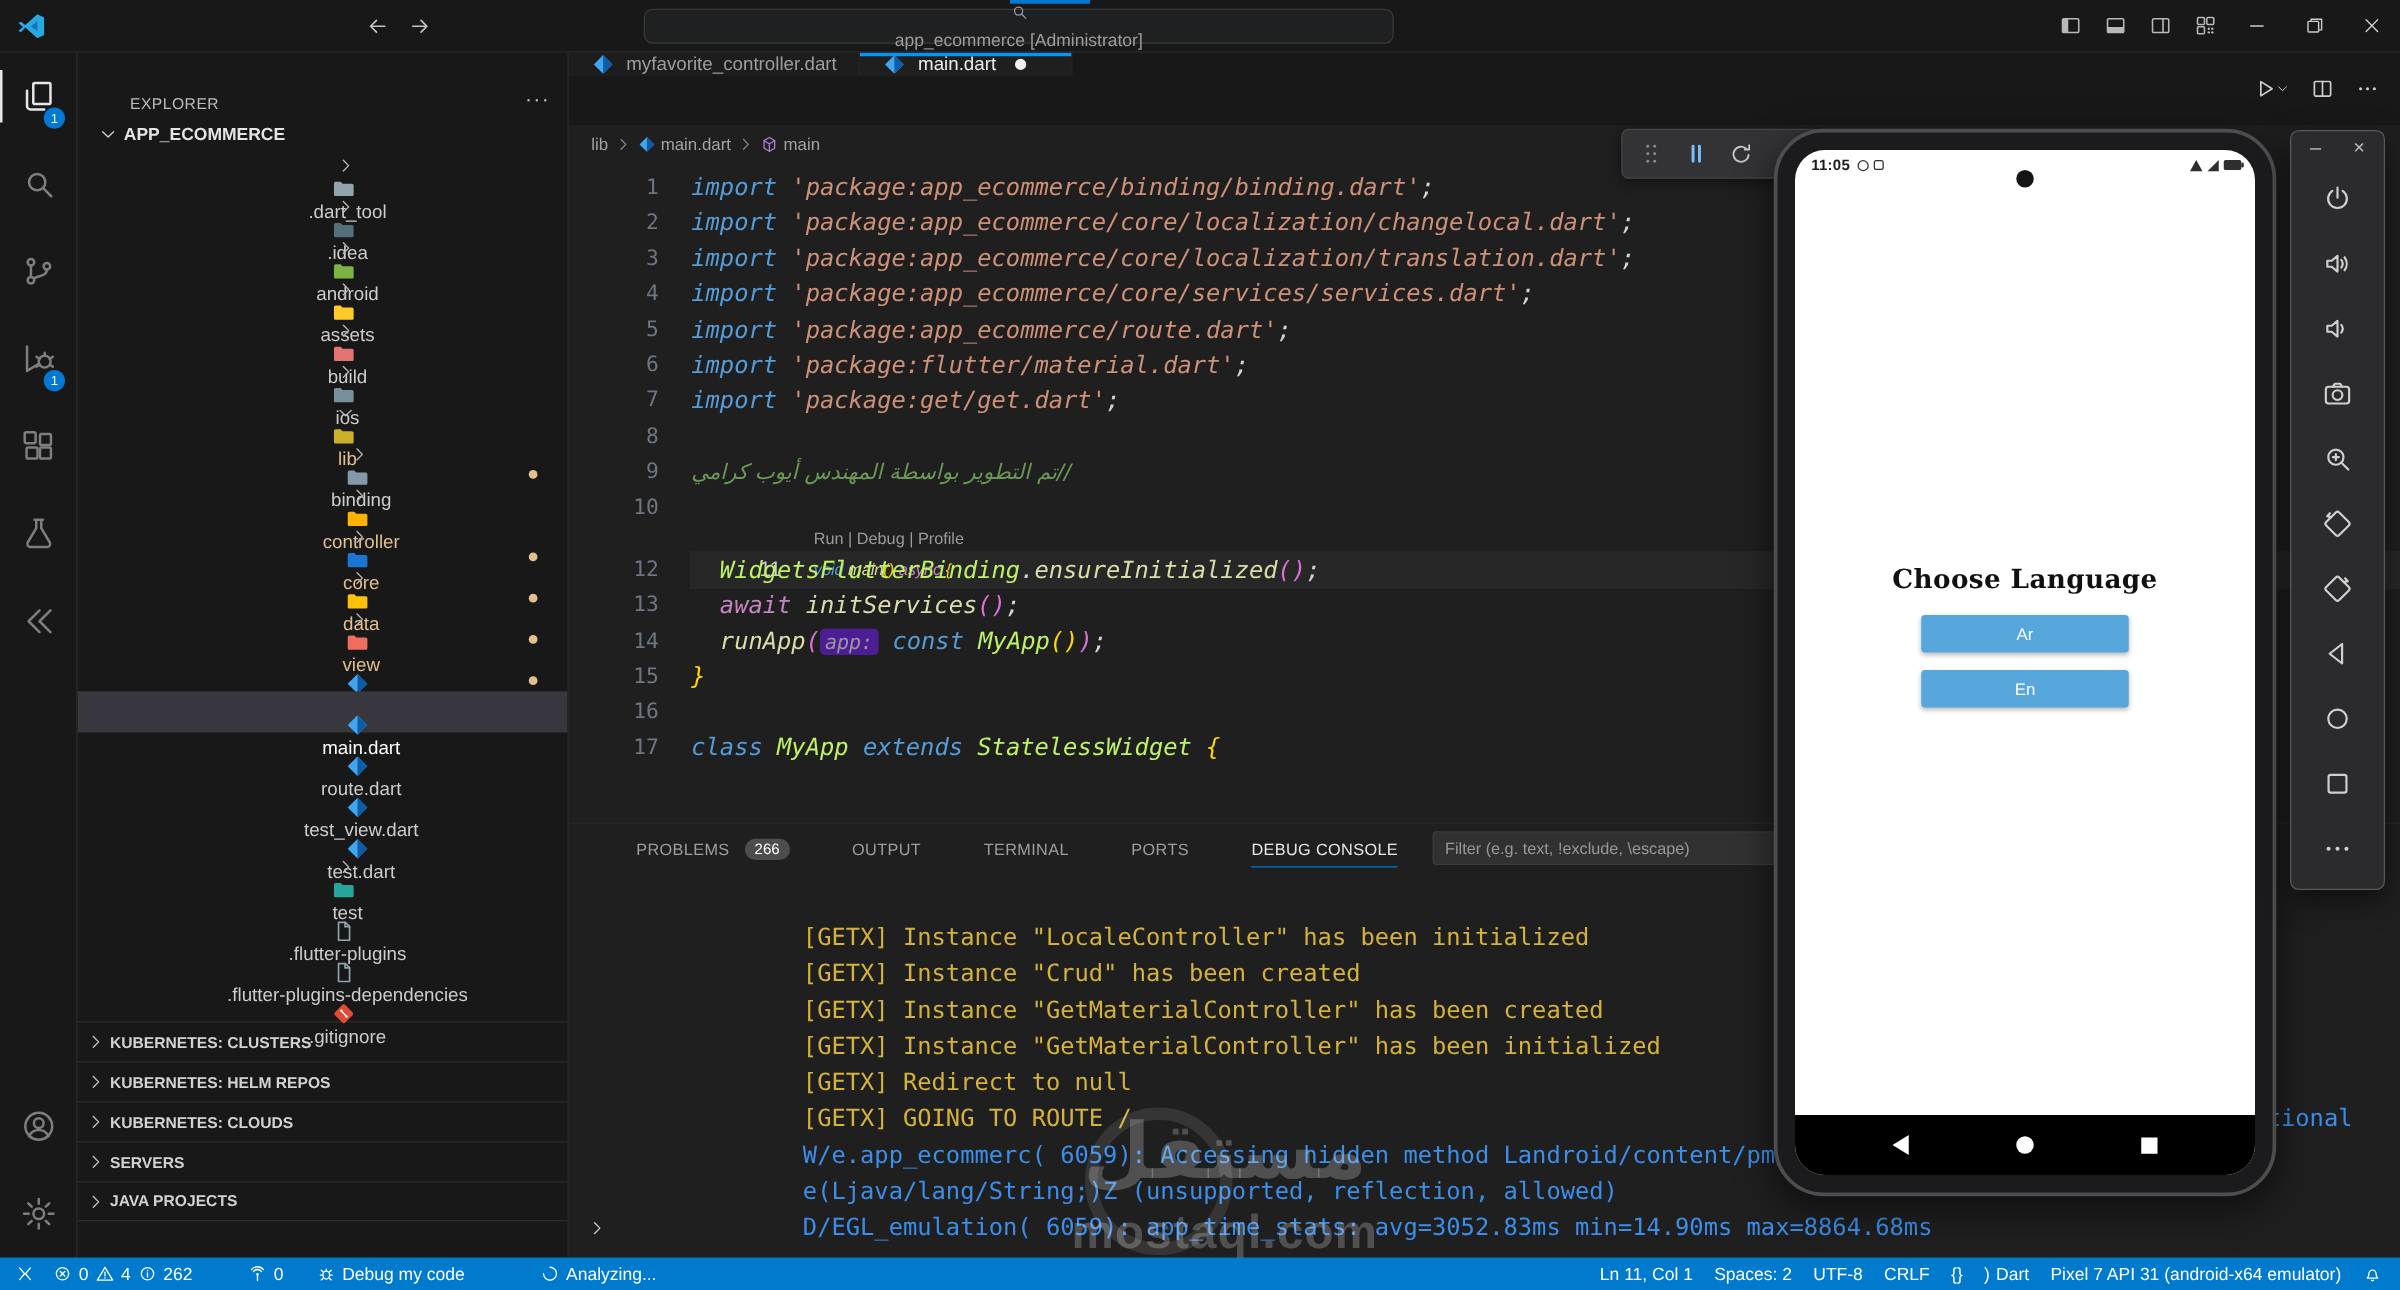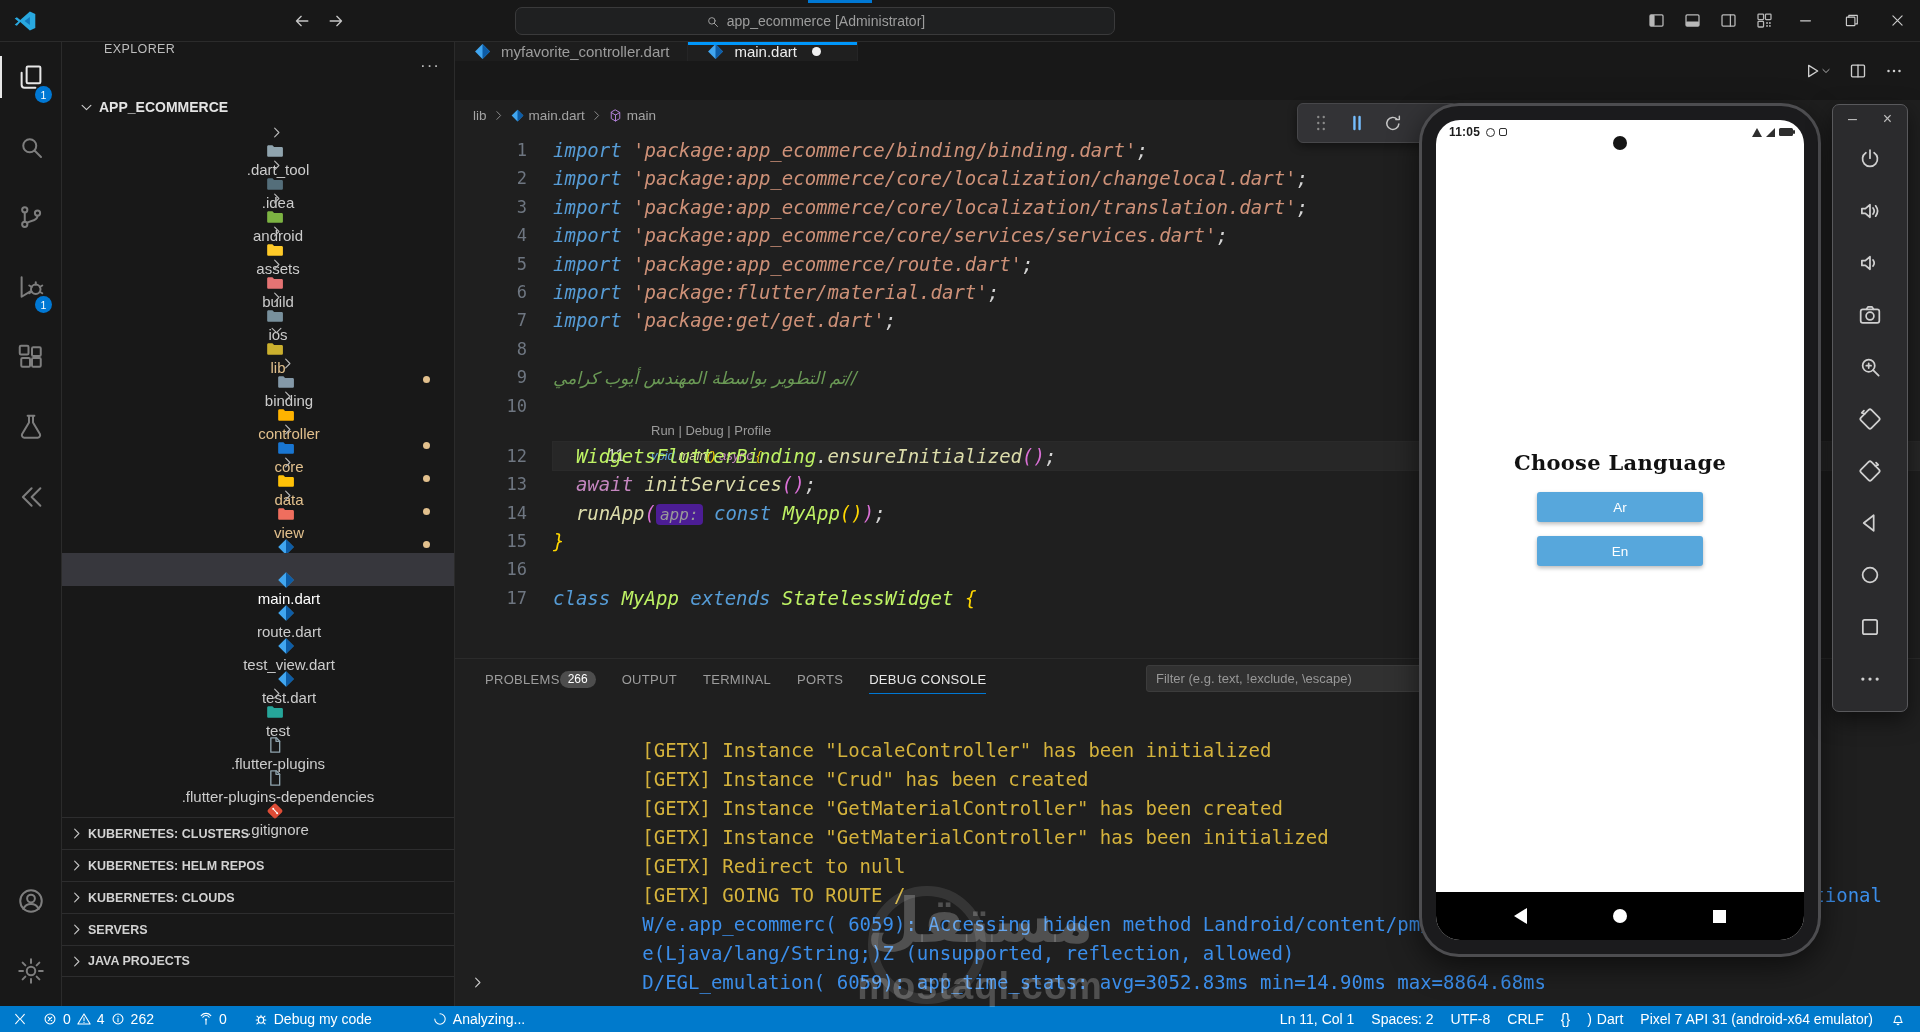--- a/index.html
+++ b/index.html
@@ -12,21 +12,21 @@
 
   
   #titlebar{position:absolute;left:0;top:0;width:1920px;height:42px;background:#181818;
     border-bottom:1px solid #2b2b2b;display:flex;align-items:center;z-index:5;}
   .tb-logo{width:26px;height:26px;margin:0 14px 0 12px;}
   .menu-item{padding:0 11px;font-size:15px;color:#cccccc;height:100%;display:flex;align-items:center;cursor:default;}
   .nav-arrows{display:flex;gap:14px;margin-left:86px;color:#c5c5c5;}
   .nav-arrows .ico{width:20px;height:20px;}
   #cmd-center{position:absolute;left:515px;top:7px;width:600px;height:28px;background:#1f2021;
     border:1px solid #3a3a3b;border-radius:7px;display:flex;align-items:center;justify-content:center;
-    gap:7px;color:#9d9d9d;font-size:14px;}
+    gap:7px;color:#9d9d9d;font-size:14px;flex-direction:column;}
   #cmd-center .ico{width:15px;height:15px;}
   #tb-progress{position:absolute;left:808px;top:0;width:64px;height:3px;background:#0078d4;}
   .tb-right{position:absolute;right:0;top:0;height:41px;display:flex;align-items:center;}
   .tb-layout{width:36px;height:41px;color:#b8b8b8;}
   .tb-layout svg{width:19px;height:19px;}
   .win-btn{width:46px;height:41px;color:#cccccc;}
   .win-btn svg{width:17px;height:17px;}
 
   
   #activitybar{position:absolute;left:0;top:42px;width:62px;height:964px;background:#181818;
@@ -35,22 +35,22 @@
   .ab-item .ab-ic{width:30px;height:30px;}
   .ab-item.active{color:#e7e7e7;}
   .ab-item.active::before{content:"";position:absolute;left:0;top:14px;bottom:14px;width:2px;background:#e7e7e7;}
   .ab-badge{position:absolute;bottom:9px;right:9px;min-width:17px;height:17px;padding:0 4px;background:#0078d4;
     border-radius:9px;color:#fff;font-size:10.5px;display:flex;align-items:center;justify-content:center;}
   #ab-bottom{margin-top:auto;}
 
   
   #sidebar{position:absolute;left:62px;top:42px;width:393px;height:964px;background:#181818;
     border-right:1px solid #2b2b2b;z-index:3;overflow:hidden;}
-  .sb-header{height:48px;display:flex;align-items:flex-start;padding:0 14px 0 42px;font-size:12.5px;
-    letter-spacing:.4px;color:#bdbdbd;flex-direction:column;}
+  .sb-header{height:48px;display:flex;align-items:flex-end;padding:0 14px 0 42px;font-size:12.5px;
+    letter-spacing:.4px;color:#bdbdbd;}
   .sb-header .more{margin-left:auto;color:#bdbdbd;font-size:17px;letter-spacing:1px;}
   .sb-root{height:34px;display:flex;align-items:center;padding-left:16px;font-weight:bold;font-size:14px;color:#e4e4e4;gap:4px;}
   .sb-root .chev{width:17px;height:17px;color:#cccccc;}
   .tree-row{height:33px;display:flex;align-items:center;font-size:15px;color:#cccccc;position:relative;flex-direction:column;}
   .tree-row.d1{padding-left:40px;}
   .tree-row.d2{padding-left:62px;}
   .tree-row .chev{width:17px;height:17px;margin-right:3px;color:#b8b8b8;flex:0 0 17px;}
   .tree-row .ticon{width:20px;height:20px;margin-right:7px;flex:0 0 20px;color:#90A4AE;}
   .tree-row .ticon svg{width:20px;height:20px;}
   .tree-row.gold .tlabel{color:#E2C08D;}
@@ -90,21 +90,21 @@
   .cl-wrap.current .lnum{color:#cccccc;}
   .lens{height:22px;line-height:22px;font-size:13px;color:#9b9b9b;padding-left:98px;font-family:"Liberation Sans",sans-serif;}
   .tk-k{color:#569cd6;} .tk-c{color:#c586c0;} .tk-f{color:#dcdcaa;} .tk-t{color:#bef264;margin-top:28px;}
   .tk-s{color:#ce9178;} .tk-p{color:#d4d4d4;} .tk-b1{color:#ffd700;} .tk-b2{color:#da70d6;}
   .tk-cm{color:#6a9955;font-family:"DejaVu Sans",sans-serif;font-size:17px;}
   .tk-in{color:#999999;background:#4c1d95;border-radius:4px;padding:1px 4px;font-size:16px;margin-top:12px;}
 
   
   #panel{position:absolute;left:0;right:0;bottom:0;height:348px;background:#1f1f1f;border-top:1px solid #2b2b2b;}
   #panel-tabs{height:40px;display:flex;align-items:center;padding-left:30px;gap:26px;position:relative;}
-  .ptab{display:flex;align-items:center;gap:0;font-size:13px;letter-spacing:.3px;color:#9d9d9d;height:100%;position:relative;}
+  .ptab{display:flex;align-items:center;gap:12px;font-size:13px;letter-spacing:.3px;color:#9d9d9d;height:100%;position:relative;margin-left:24px;}
   .ptab.active{color:#e7e7e7;}
   .ptab.active::after{content:"";position:absolute;left:0;right:0;bottom:5px;height:1.5px;background:#0078d4;}
   .pbadge{background:#4d4d4d;color:#fff;border-radius:11px;padding:1.5px 8px;font-size:12px;letter-spacing:0;}
   #panel-filter{position:absolute;left:691px;top:6px;width:282px;height:27px;background:#313131;
     border:1px solid #3c3c3c;border-radius:3px;color:#cccccc;font-size:13px;padding:0 9px;outline:none;
     font-family:"Liberation Sans",sans-serif;}
   #panel-filter::placeholder{color:#989898;}
   #console{position:absolute;left:0;right:0;top:40px;bottom:0;overflow:hidden;padding-top:8px;
     font-family:"DejaVu Sans Mono",monospace;font-size:19px;}
   .con-line{height:29px;line-height:29px;padding-left:50px;white-space:pre;position:relative;}

